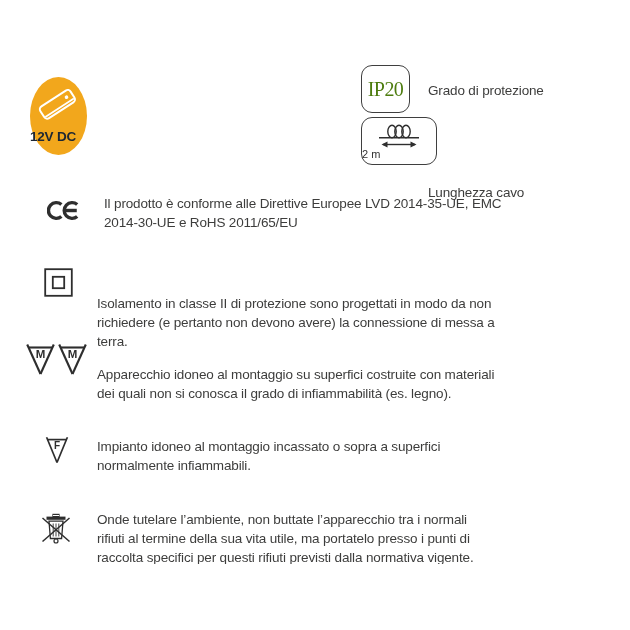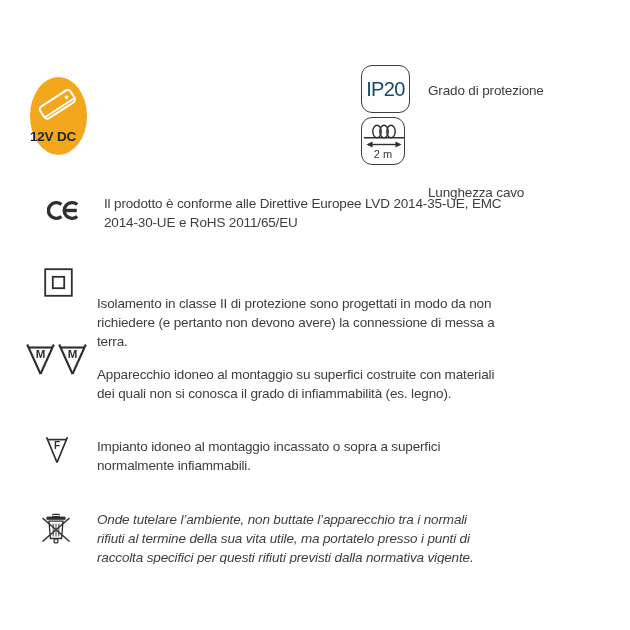--- a/index.html
+++ b/index.html
@@ -22,30 +22,30 @@
     position:absolute;left:0;bottom:11px;width:100%;text-align:left;
     font-size:13.5px;font-weight:bold;color:#1d2733;letter-spacing:-0.2px;
   }
   
   .spec-box{
     position:absolute;border:1.6px solid #3f3f3f;border-radius:11px;
     background:#fff;box-sizing:border-box;
   }
   .ip-box{left:361px;top:65px;width:49px;height:48px;
     display:flex;align-items:center;justify-content:center;}
-  .ip-box .ip-text{font-size:20px;letter-spacing:-0.6px;color:#0c4a6e;}
-  .cable-box{left:361px;top:117px;width:44px;height:48px;text-align:center;}
+  .ip-box .ip-text{font-size:20px;letter-spacing:-0.6px;color:#4d7c0f;font-family:Liberation Serif, serif;}
+  .cable-box{left:361px;top:117px;width:76px;height:48px;text-align:left;}
   .cable-box svg{display:block;margin:5px auto 0;}
   .cable-len{font-size:11px;color:#333;margin-top:-1px;letter-spacing:0;}
   
   .icon-abs{position:absolute;}
   svg .stroke{stroke:#2e2e2e;fill:none;}
   svg .fill{fill:#2e2e2e;stroke:none;}
   svg text{font-family:"Liberation Sans",sans-serif;fill:#2e2e2e;}
-  .clip-disposal{position:absolute;left:97px;top:510px;width:512px;height:54px;overflow:hidden;font-style:italic;}
+  .clip-disposal{position:absolute;left:97px;top:510px;width:512px;height:54px;overflow:hidden;}
   .clip-disposal .inner{font-size:13.5px;line-height:19px;letter-spacing:-0.15px;white-space:pre-line;}
 </style>
 </head>
 <body>
 
 <div class="canvas">
 
   <div class="badge-ellipse" style="background:#f2a71c;">
     <svg width="57" height="46" viewBox="0 0 57 46">
       <g transform="translate(28.5,23) rotate(-33)">

